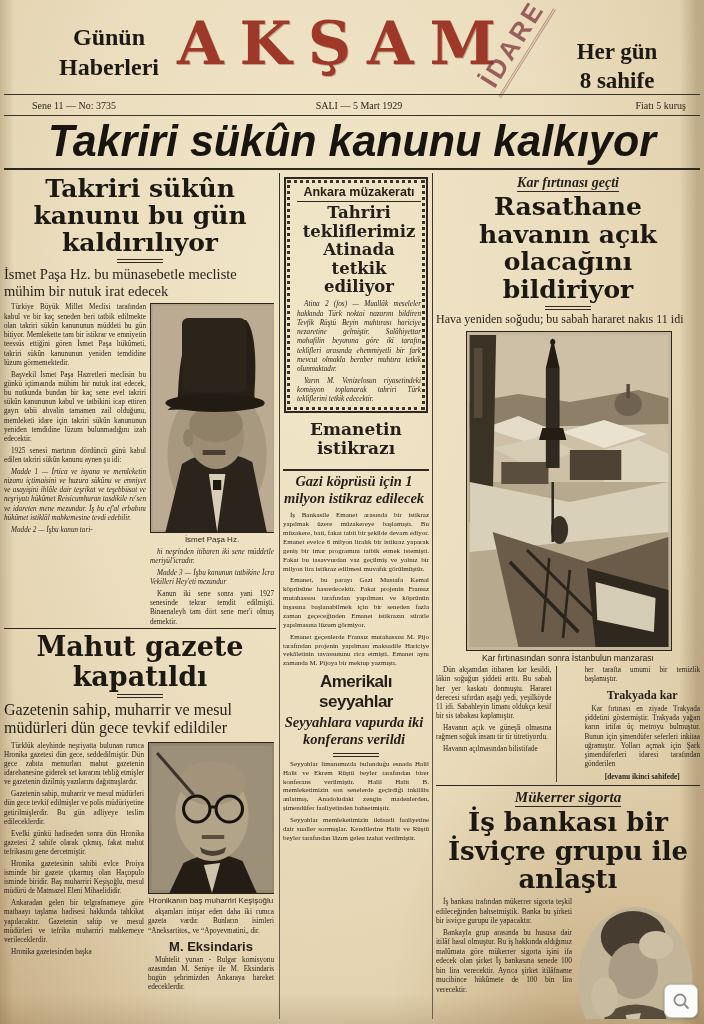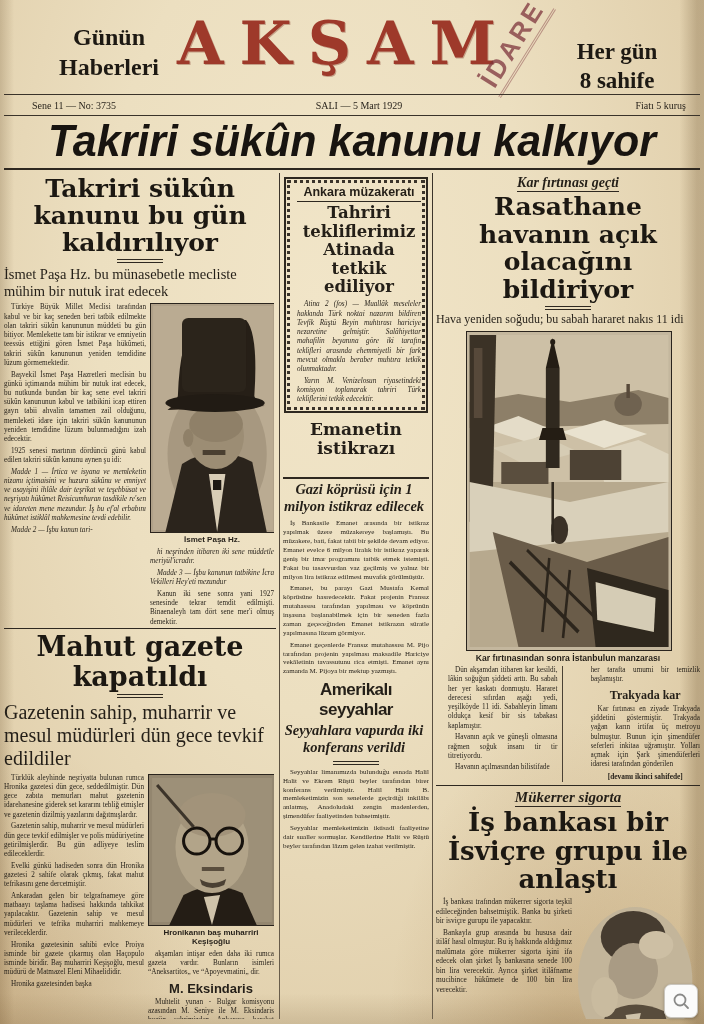--- a/index.html
+++ b/index.html
@@ -56,30 +56,30 @@
   .midrule{width:46px;border-top:1px solid #2e2820;margin:1px auto 3px auto;height:2px;
     border-bottom:1px solid #2e2820;}
   
   .bt{font-size:7.2px;line-height:1.28;text-align:justify;}
   .bt p{margin:0 0 2.5px 0;text-indent:7px;}
   .bt p.it{font-style:italic;}
   .row2{display:flex;gap:4px;}
   .subcol-div{width:1px;background:#4a4134;}
   
   .photo{display:block;border:1px solid #2a241d;background:#b4a68d;width:100%;}
-  .caption{font-family:"Liberation Sans", sans-serif;font-weight:bold;font-size:8px;
+  .caption{font-family:"Liberation Sans", sans-serif;font-weight:normal;font-size:8px;
     text-align:center;line-height:1.2;margin:2px 0 3px 0;}
   
   .scallop-box{border:2px solid #2e2820;outline:3px dotted #3a332a;outline-offset:-6px;
     padding:6px 5px 4px 11px;margin:4px 1px 6px 1px;}
   .box-kicker{font-family:"Liberation Sans", sans-serif;font-weight:bold;font-size:12.5px;
     text-align:center;margin:0 0 2px 0;border-bottom:1px solid #2e2820;padding-bottom:2px;}
   .h-md{font-family:"DejaVu Serif", serif;font-weight:bold;font-size:16.5px;line-height:1.12;
     text-align:center;margin:1px 0 4px 0;}
-  .h-md-u{border-bottom:2px solid #2e2820;display:inline-block;padding-bottom:19px;}
+  .h-md-u{border-bottom:2px solid #2e2820;display:inline-block;padding-bottom:11px;}
   .center{text-align:center;}
   .h-sans{font-family:"Liberation Sans", sans-serif;font-weight:bold;font-size:17px;
     text-align:center;margin:4px 0 2px 0;letter-spacing:-.5px;}
   .deck-it{font-weight:bold;font-style:italic;font-size:14.5px;line-height:1.18;
     text-align:center;margin:0 4px 4px 0;}
   .subhead{font-family:"Liberation Sans", sans-serif;font-weight:bold;font-size:11px;
     text-align:center;margin:3px 0 2px 0;}
   .subhead-serif{font-weight:bold;font-size:10.5px;text-align:center;margin:3px 0 2px 0;}
   .sec-rule{border:none;border-top:1px solid #2e2820;margin:3px 0;}
   .continued{font-weight:bold;font-size:7.4px;text-align:center;margin-top:2px;}
@@ -156,28 +156,28 @@
             </div>
           </div>
         </div>
       </article>
 
       <hr class="sec-rule">
 
       <article>
         <h2 class="h-xl" style="font-size:27px;">Mahut gazete kapatıldı</h2>
         <div class="midrule"></div>
-        <div class="deck" style="font-size:20px;">Gazetenin sahip, muharrir ve mesul müdürleri dün gece tevkif edildiler</div>
+        <div class="deck" style="font-size:16px;">Gazetenin sahip, muharrir ve mesul müdürleri dün gece tevkif edildiler</div>
         <div class="row2">
           <div class="bt" style="width:140px;overflow:hidden;">
             <p>Türklük aleyhinde neşriyatta bulunan rumca Hronika gazetesi dün gece, seddedilmiştir. Dün gece zabıta memurları mahut gazetenin idarehanesine giderek set kararını tebliğ etmişler ve gazetenin dizilmiş yazılarını dağıtmışlardır.</p>
             <p>Gazetenin sahip, muharrir ve mesul müdürleri dün gece tevkif edilmişler ve polis müdüriyetine getirilmişlerdir. Bu gün adliyeye teslim edileceklerdir.</p>
             <p>Evelki günkü hadiseden sonra dün Hronika gazetesi 2 sahife olarak çıkmış, fakat mahut tefrikasını gene dercetmiştir.</p>
+            <p>Hronika gazetesinin sahibi evlce Proiya isminde bir gazete çıkarmış olan Haçopulo isminde biridir. Baş muharriri Keşişoğlu, mesul müdürü de Matmazel Eleni Mihaelididir.</p>
             <p>Ankaradan gelen bir telgrafnameye göre matbaayı taşlama hadisesi hakkında tahkikat yapılacaktır. Gazetenin sahip ve mesul müdürleri ve tefrika muharriri mahkemeye verileceklerdir.</p>
-            <p>Hronika gazetesinin sahibi evlce Proiya isminde bir gazete çıkarmış olan Haçopulo isminde biridir. Baş muharriri Keşişoğlu, mesul müdürü de Matmazel Eleni Mihaelididir.</p>
             <p>Hronika gazetesinden başka</p>
           </div>
           <div style="width:126px;overflow:hidden;">
             <svg class="photo" viewBox="0 0 124 150" width="124" height="150" preserveAspectRatio="none">
               <rect width="124" height="150" fill="#8e olive"></rect>
               <rect width="124" height="150" fill="#93866f"></rect>
               <rect x="3" y="3" width="118" height="144" fill="#9d9078"></rect>
               <path d="M20 150 L34 120 Q62 104 92 118 L106 150 Z" fill="#241d15"></path>
               <path d="M54 122 L62 150 L70 120 Z" fill="#cfc3aa"></path>
               <ellipse cx="62" cy="72" rx="36" ry="46" fill="#b2a489"></ellipse>
@@ -270,21 +270,21 @@
             <line x1="96" y1="226" x2="88" y2="300" stroke="#2c251c" stroke-width="3"></line>
             <line x1="120" y1="238" x2="112" y2="306" stroke="#2c251c" stroke-width="3"></line>
             <path d="M140 236 L235 258 L235 315 L150 315 Z" fill="#2f281e"></path>
             <path d="M150 250 L220 266 L218 300 L152 288 Z" fill="#d5ccb5"></path>
             <ellipse cx="108" cy="198" rx="10" ry="14" fill="#3a3126"></ellipse>
             <line x1="100" y1="150" x2="100" y2="210" stroke="#30291f" stroke-width="3"></line>
           </svg>
           <div class="caption" style="font-size:8.6px;">Kar fırtınasından sonra İstanbulun manzarası</div>
         </div>
         <div class="row2" style="height:116px;">
-          <div class="bt" style="flex:1;overflow:hidden;margin-left:12px;">
+          <div class="bt" style="flex:1;overflow:hidden;">
             <p>Dün akşamdan itibaren kar kesildi, lâkin soğuğun şiddeti arttı. Bu sabah her yer kaskatı donmuştu. Hararet derecesi sıfırdan aşağı yedi, yeşilköyde 11 idi. Sabahleyin limanı oldukça kesif bir sis tabakası kaplamıştır.</p>
             <p>Havanın açık ve güneşli olmasına rağmen soğuk insanı tir tir titretiyordu.</p>
             <p>Havanın açılmasından bilistifade</p>
           </div>
           <div class="subcol-div"></div>
           <div class="bt" style="flex:1;overflow:hidden;margin-left:24px;">
             <p style="text-indent:0;">her tarafta umumi bir temizlik başlamıştır.</p>
             <div class="subhead-serif" style="font-size:12px;">Trakyada kar</div>
             <p>Kar fırtınası en ziyade Trakyada şiddetini göstermiştir. Trakyada yağan karın irtifaı üç metroyu bulmuştur. Bunun için şimendüfer seferleri inkitaa uğramıştır. Yolları açmak için Şark şimendüferleri idaresi tarafından gönderilen</p>
             <div class="continued">[devamı ikinci sahifede]</div>

